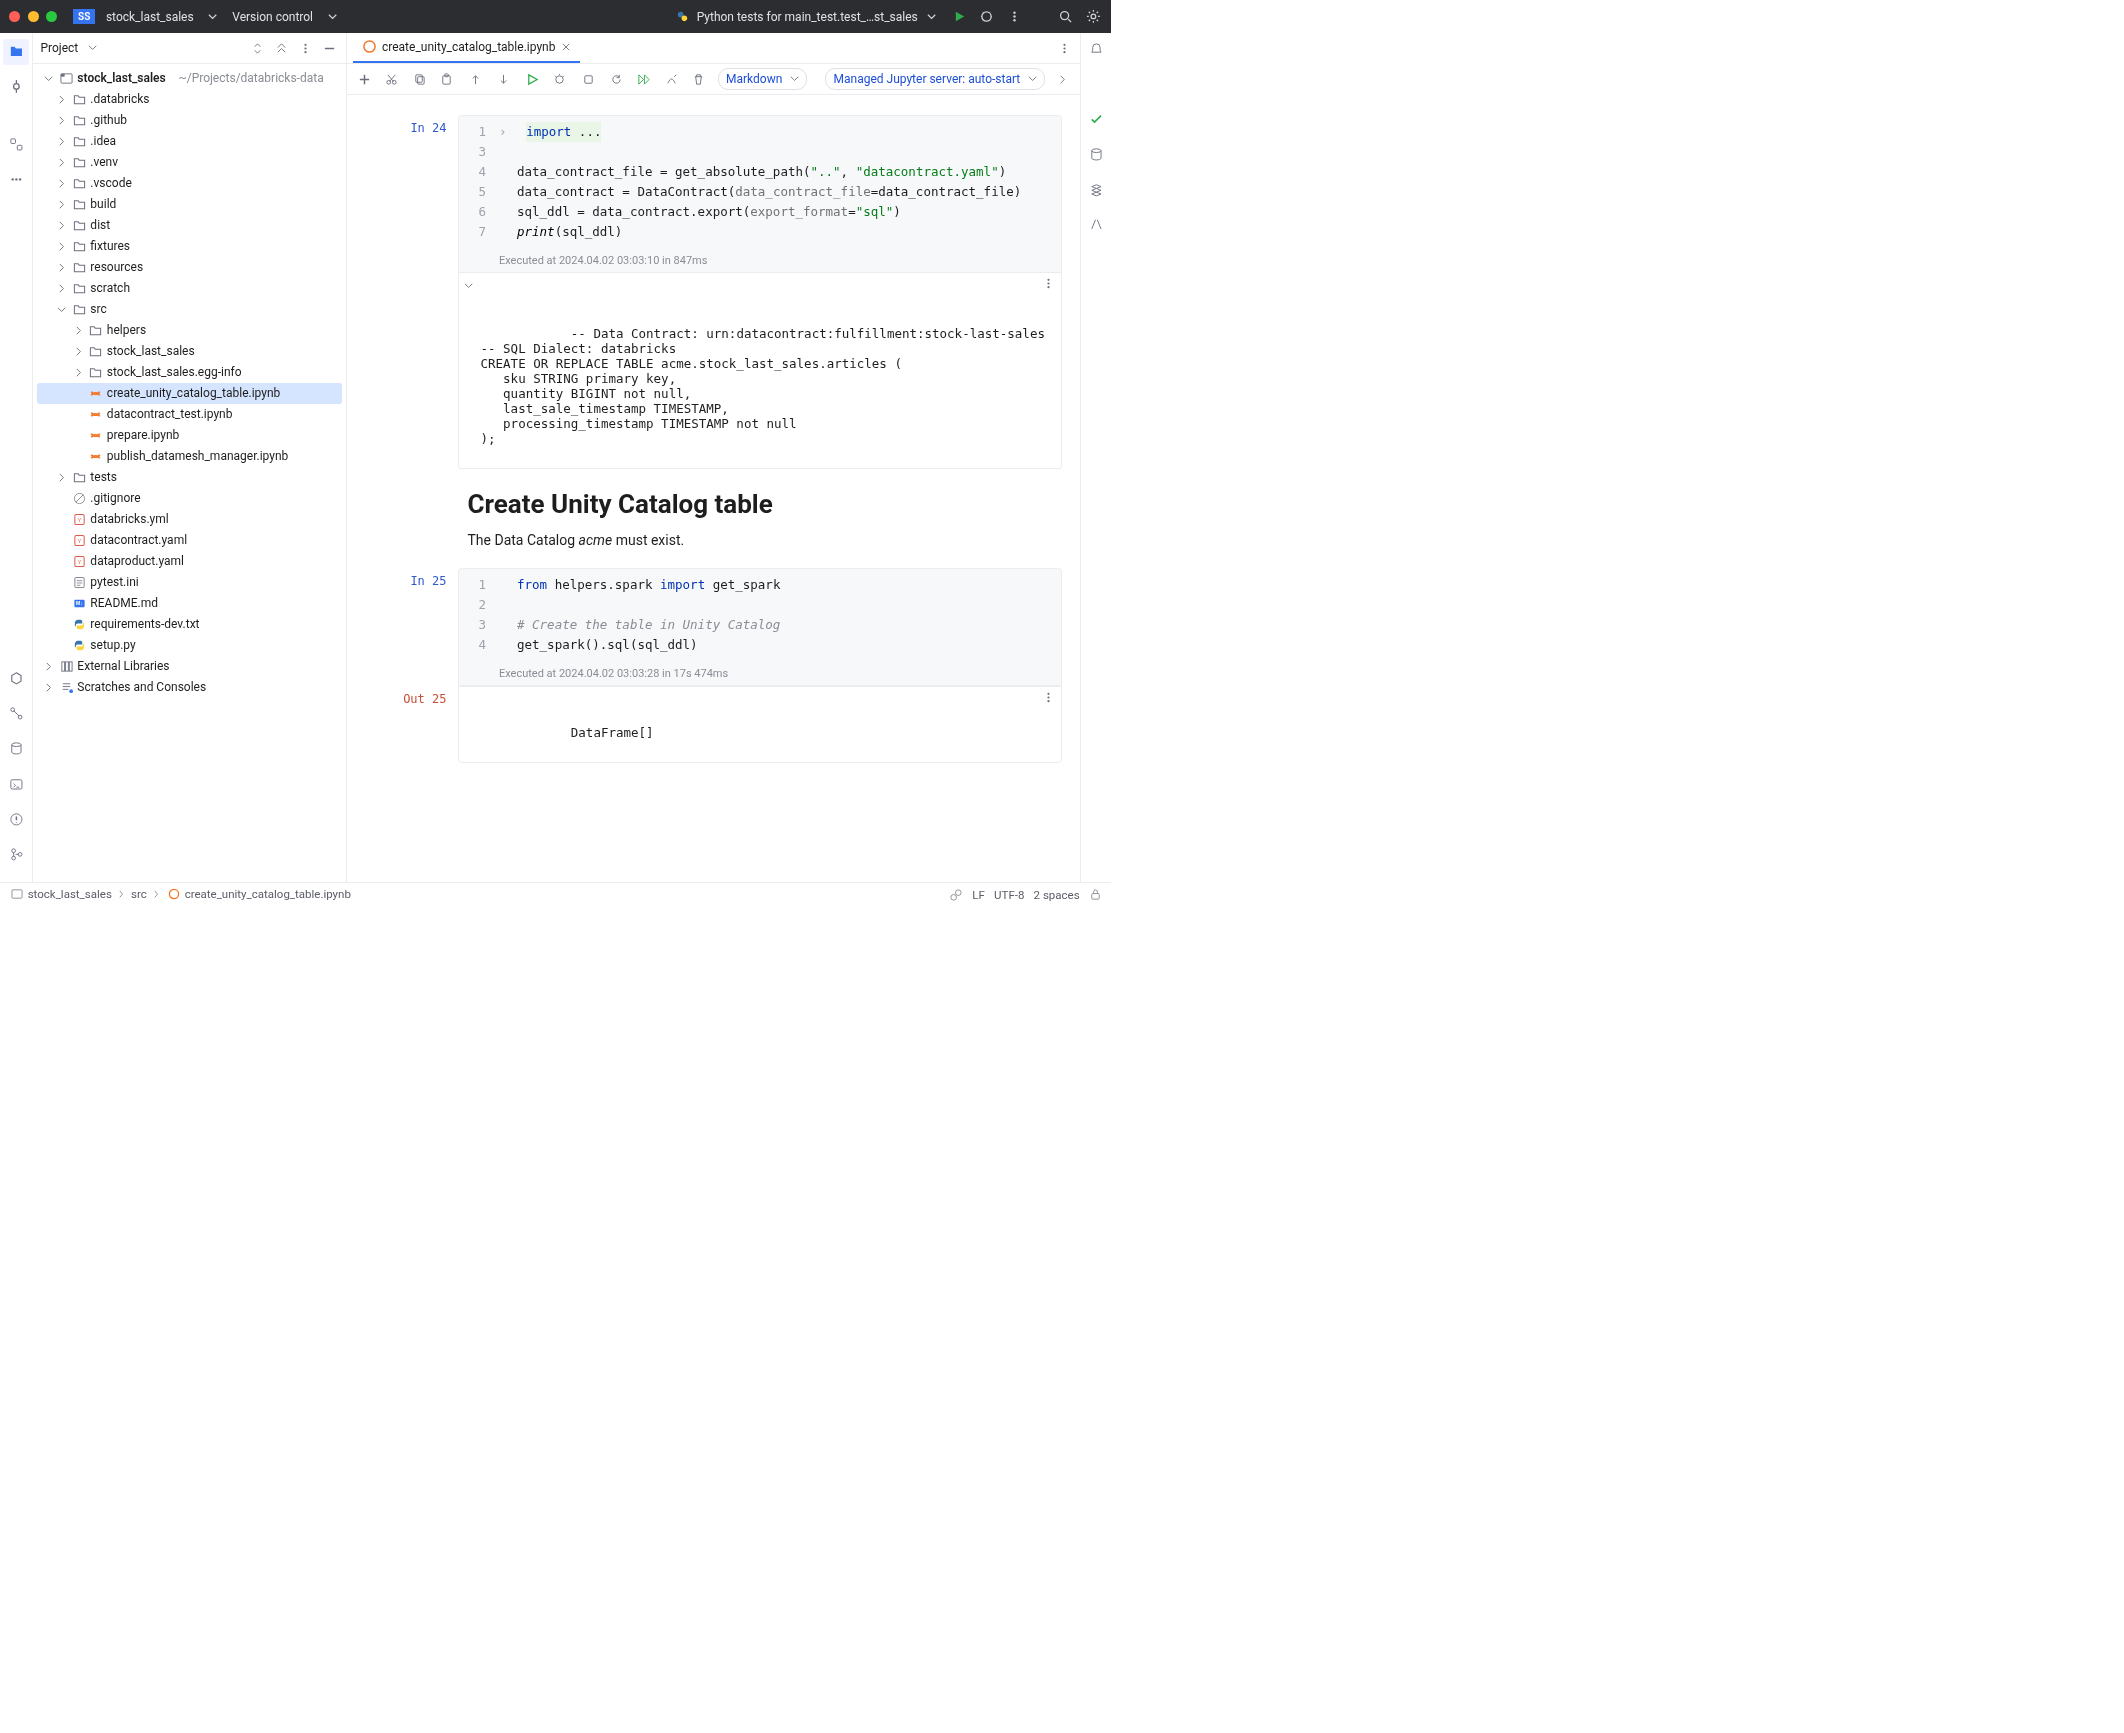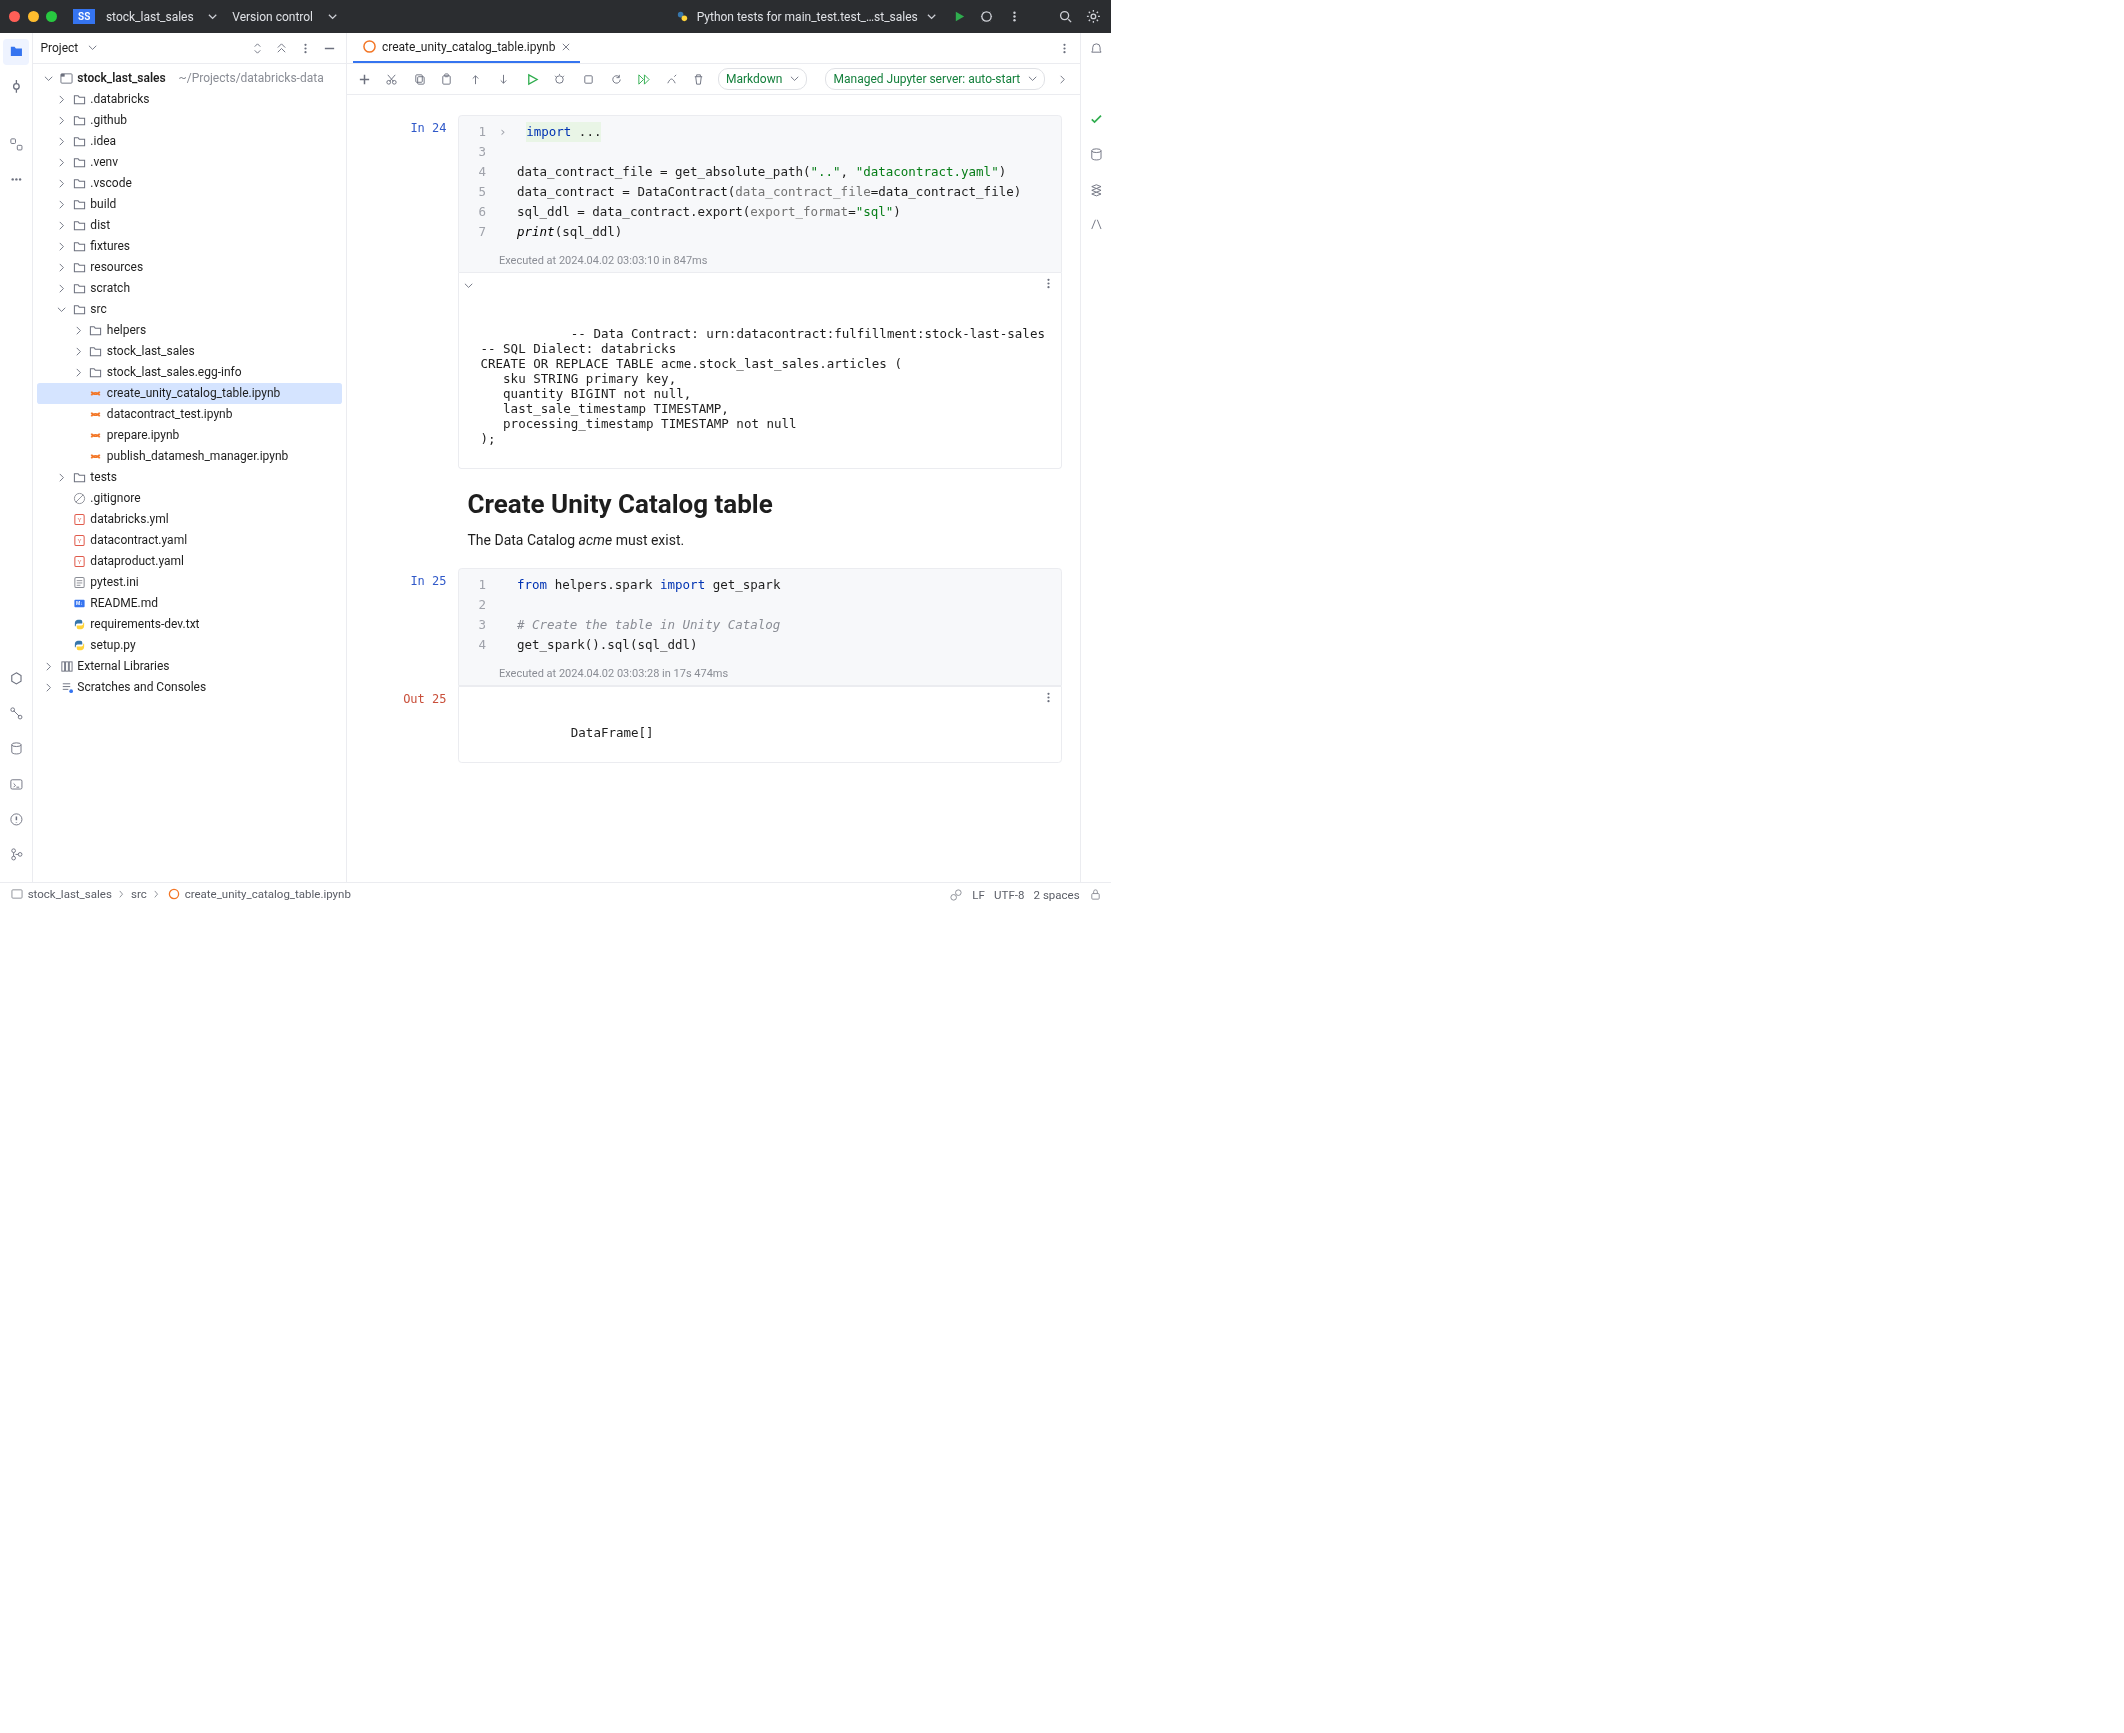--- a/index.html
+++ b/index.html
@@ -106,21 +106,21 @@
 .tab-close { color: #6c707e; }
 
 .nb-toolbar {
   height: 31px; display: flex; align-items: center; padding: 0 7.4px;
   border-bottom: 0.9px solid #ebecf0; gap: 7.4px;
 }
 .tbtn { width: 20px; height: 20px; display: flex; align-items: center; justify-content: center; color: #6c707e; border-radius: 2.8px; }
 .tbtn.sep-after { margin-right: 1.8px; }
 .nb-dd {
   display: flex; align-items: center; gap: 7.4px;
-  border: 0.9px solid #dfe1e5; border-radius: 10px; padding: 2.8px 7.4px; font-size: 12px; color: #15803d;
+  border: 0.9px solid #dfe1e5; border-radius: 10px; padding: 2.8px 7.4px; font-size: 12px; color: #1d4ed8;
 }
 .nb-toolbar .flex-spacer { flex: 1; }
 
 .notebook { flex: 1; overflow: auto; background: #fff; padding: 9.2px 18.5px 26px 18.5px; }
 
 .md-cell { padding: 3.7px 102px 9.2px 102px; }
 .md-cell h2 { font-size: 26px; font-weight: 700; margin: 7.4px 0 13px; color: #1e1e1e; }
 .md-cell p { font-size: 14px; color: #1e1e1e; }
 .md-cell em { font-style: italic; }
 

